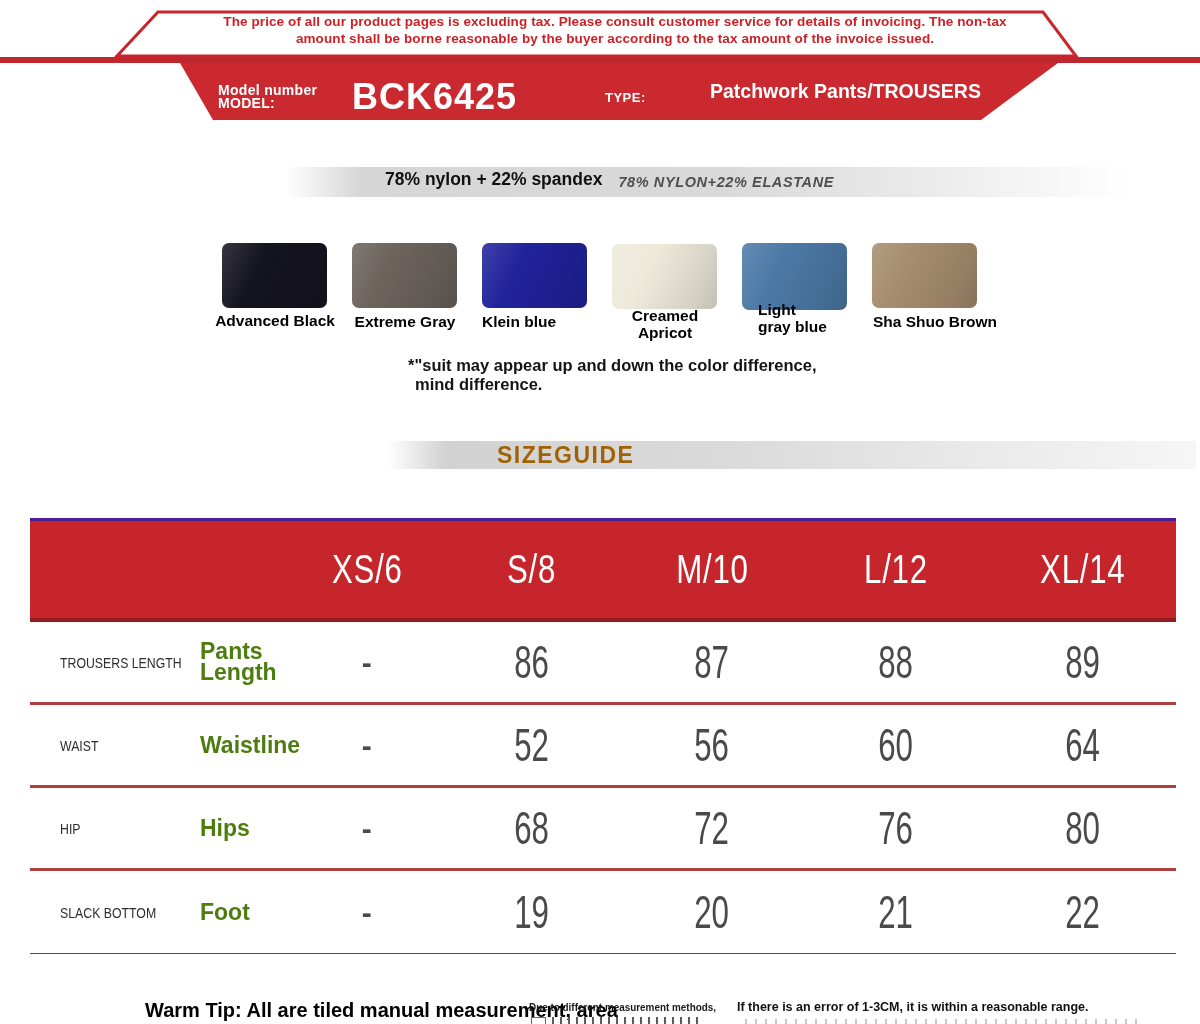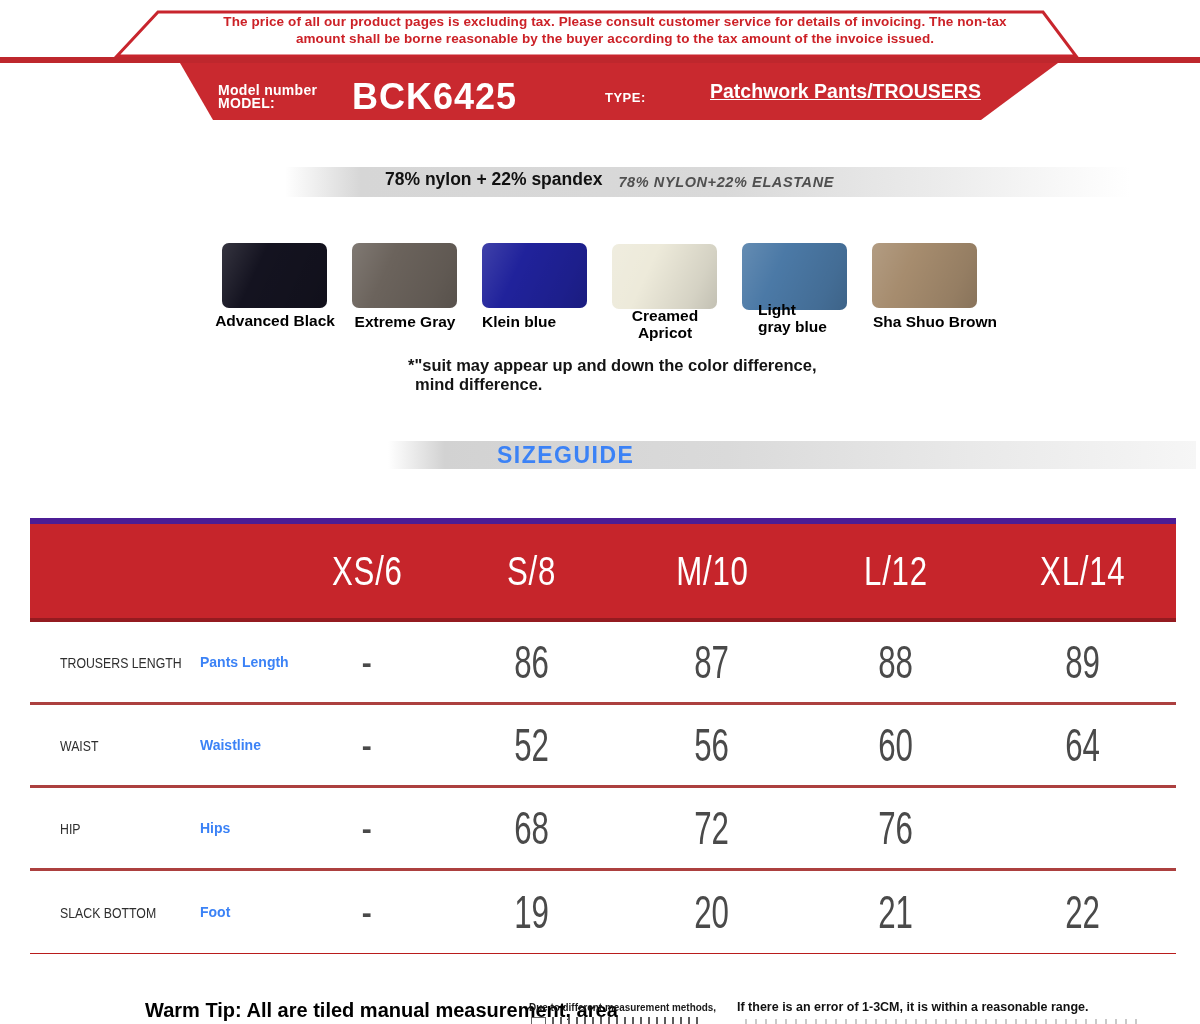--- a/index.html
+++ b/index.html
@@ -16,21 +16,21 @@
   }
   .top-bar{position:absolute;left:0;top:57px;width:1200px;height:6px;background:#be272d;}
   
   .model-banner{
     position:absolute;left:0;top:63px;width:1200px;height:57px;background:#c9292f;
     clip-path:polygon(180px 0,1058px 0,981px 100%,213px 100%);color:#fff;
   }
   .mb-label{position:absolute;left:218px;top:21px;font-size:14px;font-weight:bold;line-height:12.5px;letter-spacing:.3px;}
   .mb-model{position:absolute;left:352px;top:13px;font-size:36px;font-weight:bold;letter-spacing:1px;}
   .mb-type-label{position:absolute;left:605px;top:27px;font-size:13px;font-weight:bold;letter-spacing:.5px;}
-  .mb-type-value{position:absolute;left:710px;top:17px;font-size:19.5px;font-weight:bold;text-decoration:underline;}
+  .mb-type-value{position:absolute;left:710px;top:17px;font-size:19.5px;font-weight:bold;}
   
   .fabric-band{
     position:absolute;left:285px;top:167px;width:845px;height:30px;
     background:linear-gradient(to right,rgba(216,216,216,0) 0%,#d6d6d6 9%,#d9d9d9 52%,#ececec 78%,rgba(246,246,246,0) 100%);
     display:flex;align-items:baseline;padding-left:100px;box-sizing:border-box;
   }
   .fabric-primary{font-size:17.5px;font-weight:bold;color:#111;position:relative;top:2px;}
   .fabric-secondary{font-size:14.5px;font-style:italic;color:#4f4f4f;font-weight:bold;margin-left:16px;letter-spacing:.6px;position:relative;top:4px;}
   
   .swatch{position:absolute;width:105px;height:65px;border-radius:7px;overflow:hidden;}
@@ -39,45 +39,45 @@
   .swatch-label{position:absolute;font-size:15.5px;font-weight:bold;color:#000;line-height:16.5px;}
   .lbl-center{text-align:center;}
   
   .color-note{position:absolute;left:408px;top:356px;font-size:16.5px;font-weight:bold;color:#141414;line-height:19px;}
   .color-note .l2{margin-left:7px;}
   
   .sizeguide-band{
     position:absolute;left:388px;top:441px;width:808px;height:28px;
     background:linear-gradient(to right,rgba(210,210,210,0) 0%,#d2d2d2 7%,#dadada 42%,#e9e9e9 72%,#f6f6f6 100%);
   }
-  .sizeguide-title{position:absolute;left:497px;top:442px;font-size:23px;font-weight:bold;color:#3b82f6;letter-spacing:1.5px;}
+  .sizeguide-title{position:absolute;left:497px;top:442px;font-size:23px;font-weight:bold;color:#a16207;letter-spacing:1.5px;}
   
   .size-table{position:absolute;left:30px;top:518px;width:1146px;}
   .t-header{
     height:104px;background:#c6252b;display:grid;box-sizing:border-box;
     grid-template-columns:262px 150px 180px 180px 188px 1fr;
-    border-top:6px solid #4c1d95;border-bottom:4px solid #941b20;
+    border-top:3px solid #4c1d95;border-bottom:4px solid #941b20;
     align-items:center;
   }
   .t-header .hcell{display:flex;justify-content:center;}
   .hcol{
     color:#fff;font-size:40px;font-weight:500;transform:scaleX(.78);transform-origin:center;
     white-space:nowrap;letter-spacing:1px;
   }
   .t-row{
     height:83px;display:grid;grid-template-columns:262px 150px 180px 180px 188px 1fr;
     align-items:center;border-bottom:3px solid #ac403f;box-sizing:border-box;background:#fff;
   }
   .t-row.last{border-bottom:1px solid #b91c1c;}
   .labelcell{display:flex;align-items:center;padding-left:30px;box-sizing:border-box;}
   .lab-en{
     width:140px;flex:none;font-size:15px;color:#2e2e2e;transform:scaleX(.82);transform-origin:left center;
     white-space:nowrap;
   }
-  .lab-bold{width:102px;flex:none;font-size:14px;font-weight:bold;color:#3b82f6;line-height:21px;}
+  .lab-bold{width:102px;flex:none;font-size:23px;font-weight:bold;color:#4d7c0f;line-height:21px;}
   .vcell{display:flex;justify-content:center;}
   .val{
     font-size:46px;font-weight:300;color:#4a4a4a;transform:scaleX(.68);transform-origin:center;
     white-space:nowrap;
   }
   
   .warm-tip{position:absolute;left:145px;top:999px;font-size:20px;font-weight:bold;color:#000;}
   .method-note{position:absolute;left:529px;top:1001px;font-size:11px;font-weight:bold;color:#1a1a1a;transform:scaleX(.9);transform-origin:left center;}
   .error-note{position:absolute;left:737px;top:1000px;font-size:12.5px;font-weight:bold;color:#111;}
   .cut-box{position:absolute;left:531px;top:1017px;width:15px;height:10px;border:1px solid #666;box-sizing:border-box;}
@@ -212,20 +212,23 @@
         </div>
       <div class="vcell">
           <span class="val">68</span>
         </div>
       <div class="vcell">
           <span class="val">72</span>
         </div>
       <div class="vcell">
           <span class="val">76</span>
         </div>
+      <div class="vcell">
+          <span class="val">80</span>
+        </div>
     </div>
 
     <div class="t-row last">
       <div class="labelcell">
         <span class="lab-en">SLACK BOTTOM</span>
         <span class="lab-bold">Foot</span>
       </div>
       <div class="vcell">
           <span class="val">-</span>
         </div>

